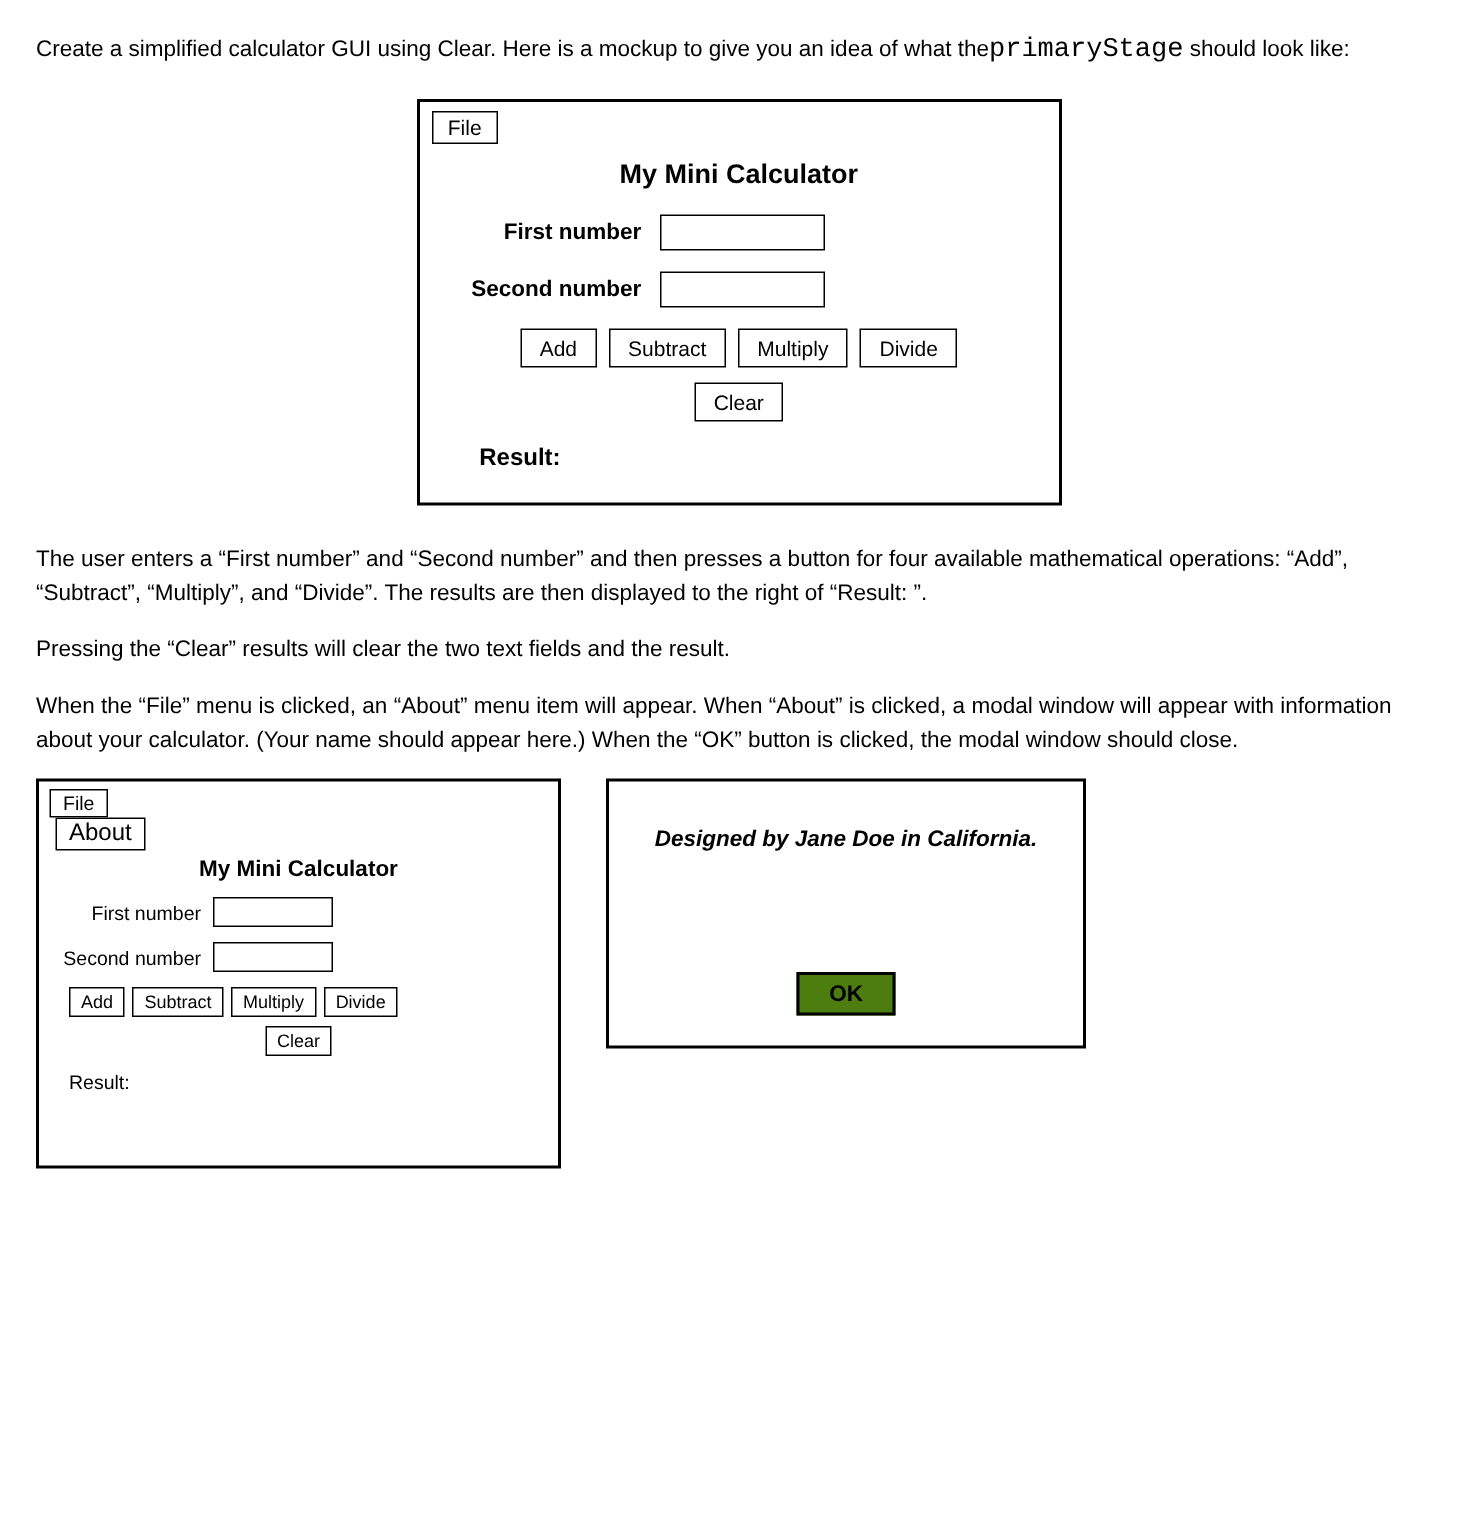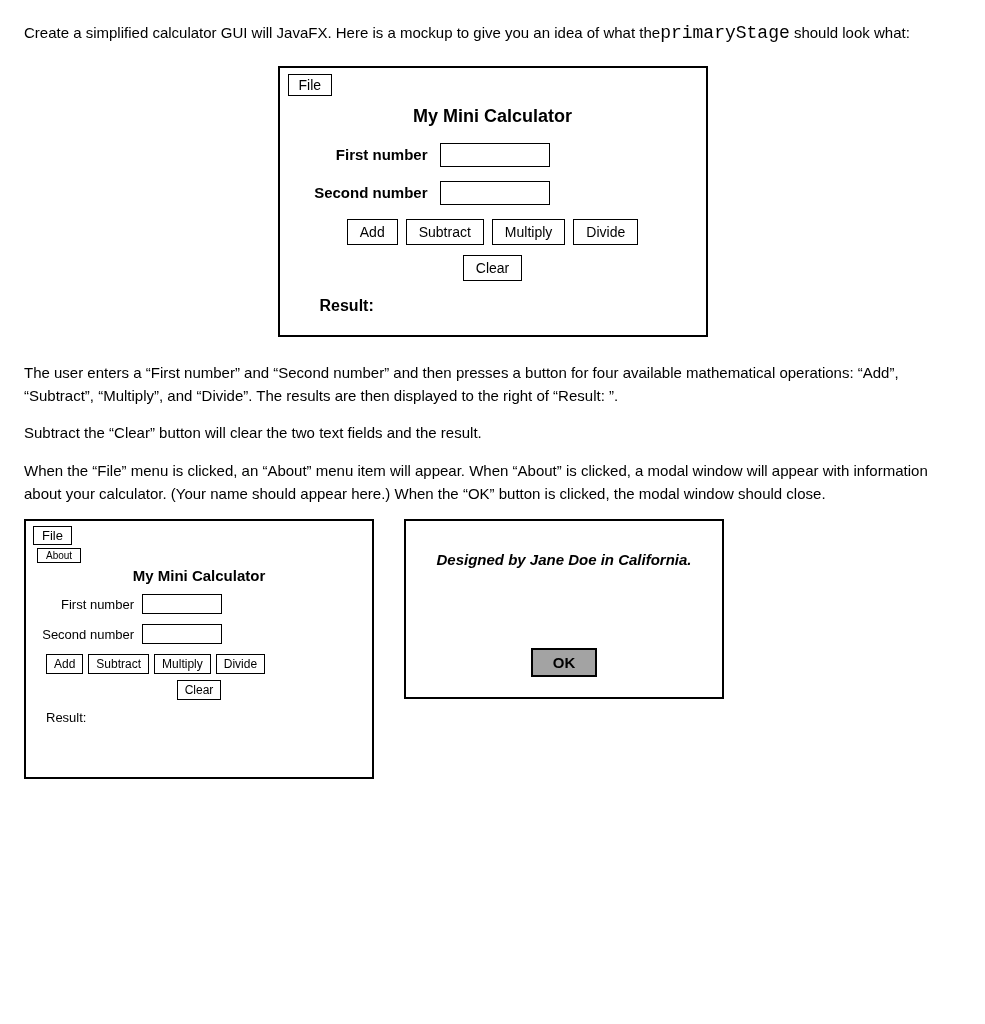--- a/index.html
+++ b/index.html
@@ -117,21 +117,21 @@
       font-size: 13px;
       cursor: pointer;
       font-family: Arial, sans-serif;
       display: inline-block;
       margin-bottom: 0;
     }
     .small-menu-about {
       border: 1.5px solid #000;
       background: #fff;
       padding: 1px 8px;
-      font-size: 10px;
+      font-size: 16px;
       cursor: pointer;
       font-family: Arial, sans-serif;
       display: inline-block;
       margin-left: 4px;
     }
     .small-mockup-title {
       text-align: center;
       font-size: 15px;
       font-weight: bold;
       padding: 4px 0 10px 0;
@@ -203,33 +203,33 @@
       font-style: italic;
       text-align: center;
       margin-bottom: 30px;
     }
     .modal-ok-row {
       display: flex;
       justify-content: center;
     }
     .modal-ok-button {
       border: 2px solid #000;
-      background: #a3a3a3;
+      background: #4d7c0f;
       padding: 4px 20px;
       font-size: 15px;
       font-weight: bold;
       cursor: pointer;
       font-family: Arial, sans-serif;
     }
   </style>
 </head>
 <body>
 
 <p>
-  <span>Create a simplified calculator GUI will JavaFX. Here is a mockup to give you an idea of what the</span><code>primaryStage</code><span> should look what:</span>
+  <span>Create a simplified calculator GUI using Clear. Here is a mockup to give you an idea of what the</span><code>primaryStage</code><span> should look like:</span>
 </p>
 
 <div class="mockup-window">
   <div class="mockup-menubar">
     <button class="menu-button">File</button>
   </div>
   <div class="mockup-title">My Mini Calculator</div>
   <div class="mockup-body">
     <div class="form-row">
       <label class="form-label">First number</label>
@@ -246,21 +246,21 @@
       <button class="calc-button">Divide</button>
     </div>
     <div class="clear-row">
       <button class="calc-button">Clear</button>
     </div>
     <div class="result-row">Result:</div>
   </div>
 </div>
 
 <p>The user enters a “First number” and “Second number” and then presses a button for four available mathematical operations: “Add”, “Subtract”, “Multiply”, and “Divide”.  The results are then displayed to the right of “Result: ”.</p>
-<p>Subtract the “Clear” button will clear the two text fields and the result.</p>
+<p>Pressing the “Clear” results will clear the two text fields and the result.</p>
 <p>When the “File” menu is clicked, an “About” menu item will appear.  When “About” is clicked, a modal window will appear with information about your calculator.  (Your name should appear here.) When the “OK” button is clicked, the modal window should close.</p>
 
 <div class="bottom-section">
 
   <div class="small-mockup-window">
     <div class="small-mockup-menubar">
       <span class="small-menu-file">File</span><br>
       <span class="small-menu-about">About</span>
     </div>
     <div class="small-mockup-title">My Mini Calculator</div>

